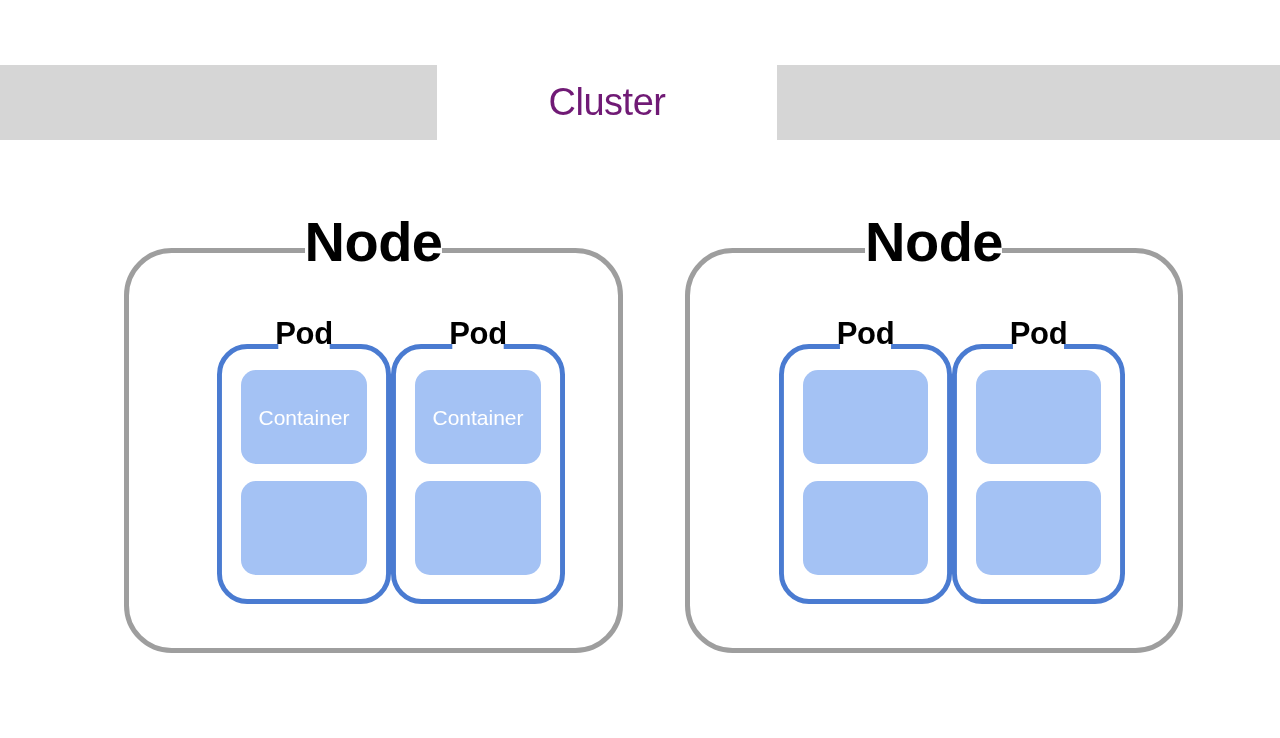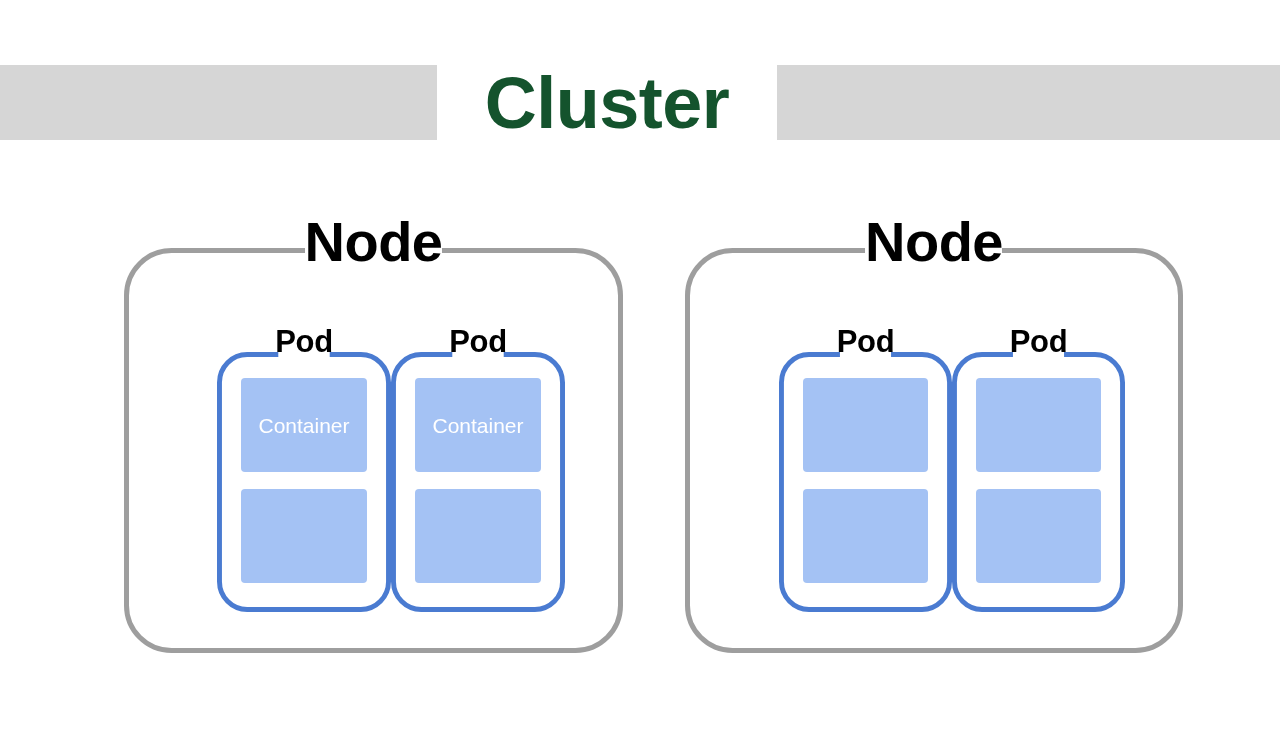--- a/index.html
+++ b/index.html
@@ -33,23 +33,23 @@
 
   .cluster-title {
     position: absolute;
     left: 437px;
     top: 65px;
     width: 340px;
     height: 75px;
     display: flex;
     align-items: center;
     justify-content: center;
-    font-size: 72px;
-    font-weight: bold;
-    color: #14532d;
+    font-size: 38px;
+    font-weight: normal;
+    color: #701a75;
     letter-spacing: -0.5px;
     white-space: nowrap;
   }
 
   
   .node {
     position: absolute;
     top: 248px;
     height: 405px;
   }
@@ -79,21 +79,21 @@
     line-height: 1;
     letter-spacing: -0.5px;
     white-space: nowrap;
   }
 
   
   .pods-row {
     position: absolute;
     left: 58px;
     right: 58px;
-    top: 104px;
+    top: 96px;
     height: 260px;
     display: flex;
     justify-content: space-between;
     margin-left: 35px;
   }
   .node-1 .pods-row {
     left: 59px;
     right: 58px;
   }
 
@@ -135,21 +135,21 @@
     right: 24px;
     top: 26px;
     bottom: 29px;
     display: flex;
     flex-direction: column;
     justify-content: space-between;
   }
 
   .container-box {
     height: 94px;
-    border-radius: 4px;
+    border-radius: 15px;
     background: #a4c2f4;
     display: flex;
     align-items: center;
     justify-content: center;
     font-size: 21px;
     color: #ffffff;
     line-height: 1;
     white-space: nowrap;
   }
 </style>

